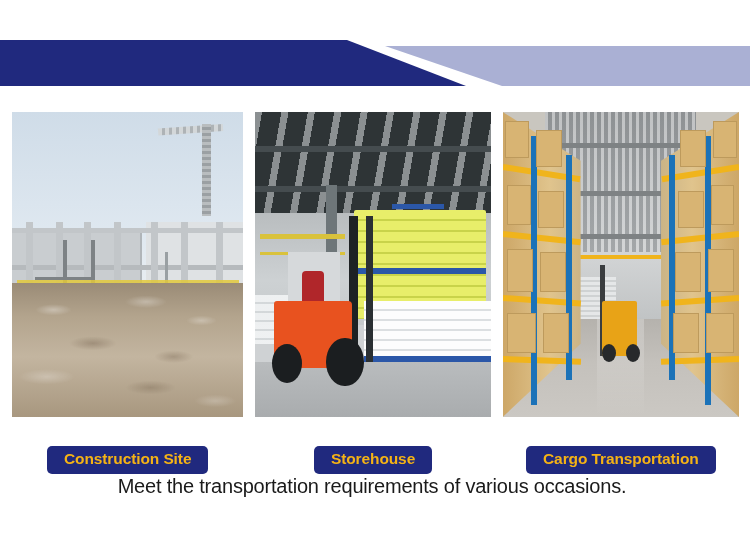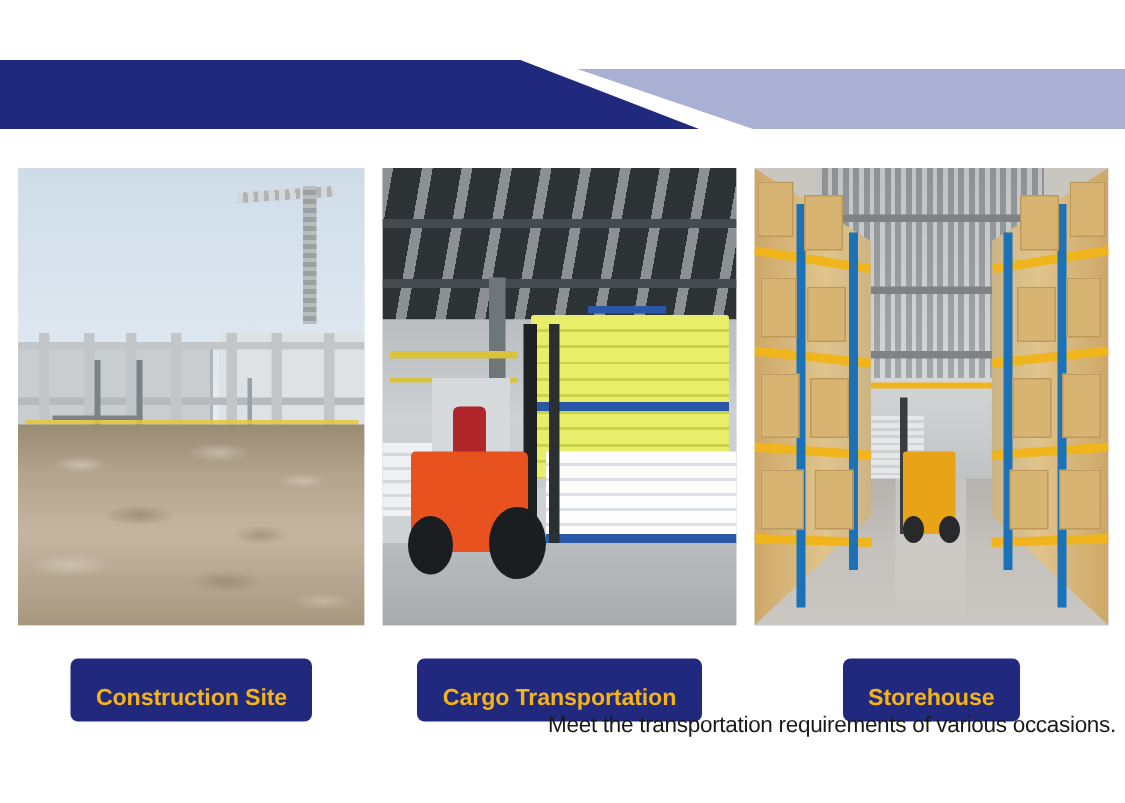--- a/index.html
+++ b/index.html
@@ -277,35 +277,35 @@
   }
   .label-cell:nth-child(1) { width: 234px; }
   .label-cell:nth-child(2) { width: 238px; }
   .label-cell:nth-child(3) { width: 239px; }
   .label-btn {
     background: #20297e;
     color: #f5b315;
     font-size: 15.5px;
     font-weight: bold;
     border-radius: 5px;
-    padding: 19px 17px 6px;
+    padding: 5px 17px 6px;
     white-space: nowrap;
     line-height: 1.05;
     letter-spacing: -0.1px;
     margin-top: 34px;
   }
 
   
   .caption {
     position: absolute;
     left: 0;
     top: 475px;
     width: 744px;
-    text-align: right;
-    font-size: 15px;
+    text-align: center;
+    font-size: 20px;
     color: #1a1a1a;
     letter-spacing: -0.2px;
   }
 </style>
 </head>
 <body>
 
 <div class="banner">
   <div class="banner-light"></div>
   <div class="banner-dark"></div>
@@ -425,20 +425,20 @@
     <div class="sh-fork-tire" style="left:52%; top:76%; width:6%; height:6%;"></div>
   </div>
 
 </div>
 
 <div class="label-row">
   <div class="label-cell">
     <div class="label-btn">Construction Site</div>
   </div>
   <div class="label-cell">
+    <div class="label-btn">Storehouse</div>
+  </div>
+  <div class="label-cell">
     <div class="label-btn">Cargo Transportation</div>
   </div>
-  <div class="label-cell">
-    <div class="label-btn">Storehouse</div>
-  </div>
 </div>
 
 <div class="caption">Meet the transportation requirements of various occasions.</div>
 
 </body></html>

